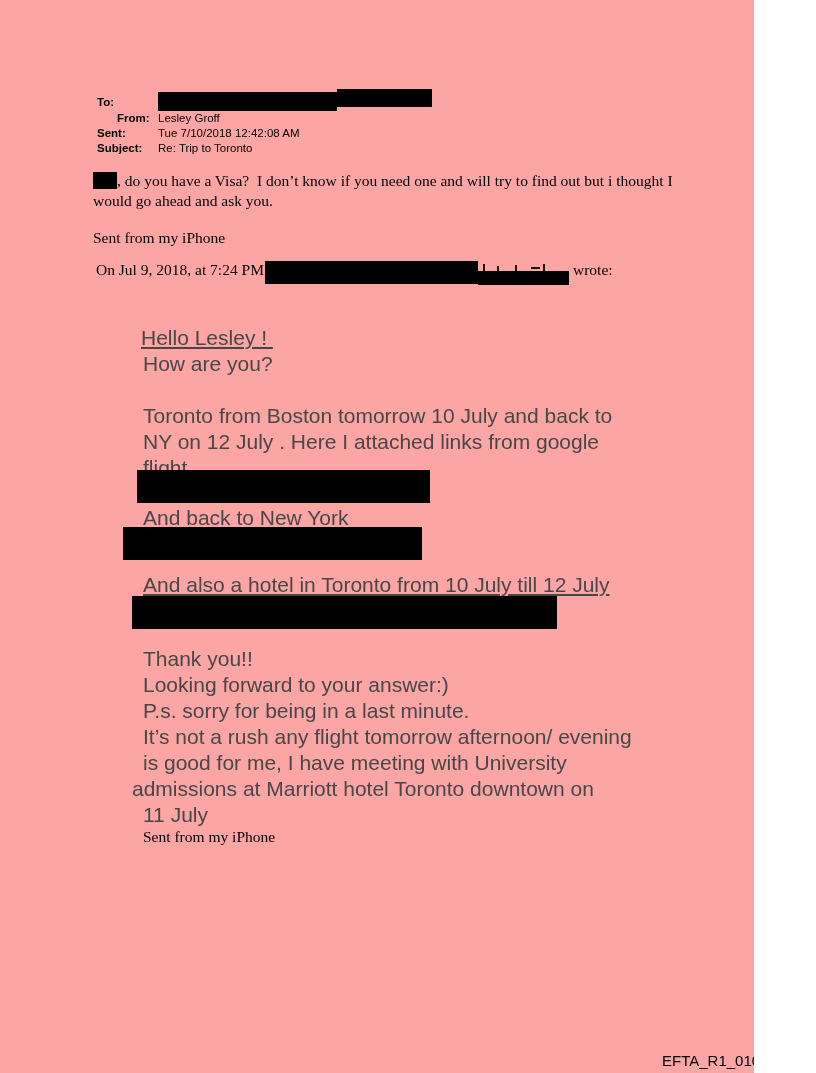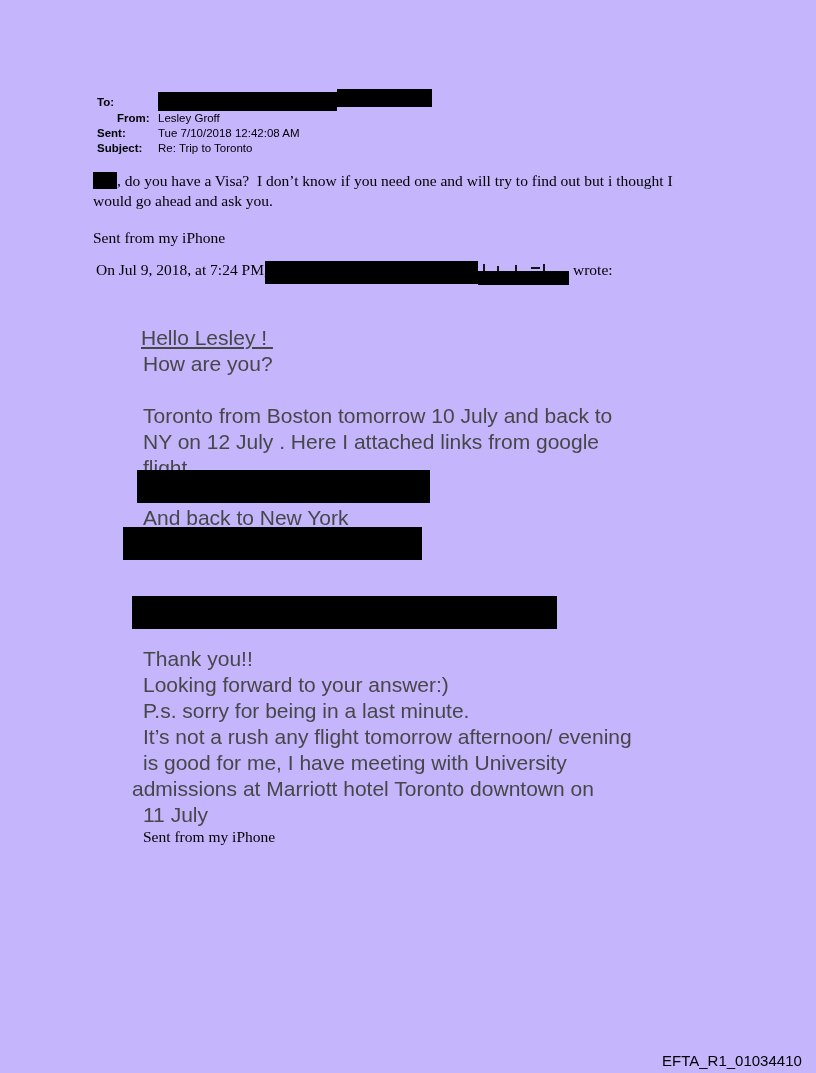--- a/index.html
+++ b/index.html
@@ -2,23 +2,23 @@
 <html><head>
 <meta charset="utf-8">
 <style>
   html, body {
     margin: 0;
     padding: 0;
     background: #ffffff;
   }
   .page {
     position: relative;
-    width: 816px;
+    width: 754px;
     height: 1073px;
-    background: #c4b5fd;
+    background: #fca5a5;
     overflow: hidden;
     font-family: "Liberation Sans", sans-serif;
   }
   .abs { position: absolute; }
 
   
   .hdr-label {
     font-family: "Liberation Sans", sans-serif;
     font-size: 11.5px;
     font-weight: bold;
@@ -113,20 +113,21 @@
   <div class="abs quote-line" style="left:143px; top:404px;">Toronto from Boston tomorrow 10 July and back to</div>
   <div class="abs quote-line" style="left:143px; top:430px;">NY on 12 July . Here I attached links from google</div>
   <div class="abs quote-line" style="left:143px; top:456px;">flight.</div>
 
   <div class="abs redaction" style="left:137px; top:470px; width:293px; height:33px;"></div>
 
   <div class="abs quote-line underlined" style="left:143px; top:506px;">And back to New York</div>
 
   <div class="abs redaction" style="left:123px; top:527px; width:299px; height:33px;"></div>
 
+  <div class="abs quote-line underlined" style="left:143px; top:573px;">And also a hotel in Toronto from 10 July till 12 July</div>
 
   <div class="abs redaction" style="left:132px; top:596px; width:425px; height:33px;"></div>
 
   <div class="abs quote-line" style="left:143px; top:647px;">Thank you!!</div>
   <div class="abs quote-line" style="left:143px; top:673px;">Looking forward to your answer:)</div>
   <div class="abs quote-line" style="left:143px; top:699px;">P.s. sorry for being in a last minute.</div>
   <div class="abs quote-line" style="left:143px; top:725px;">It’s not a rush any flight tomorrow afternoon/ evening</div>
   <div class="abs quote-line" style="left:143px; top:751px;">is good for me, I have meeting with University</div>
   <div class="abs quote-line" style="left:132px; top:777px;">admissions at Marriott hotel Toronto downtown on</div>
   <div class="abs quote-line" style="left:143px; top:803px;">11 July</div>

